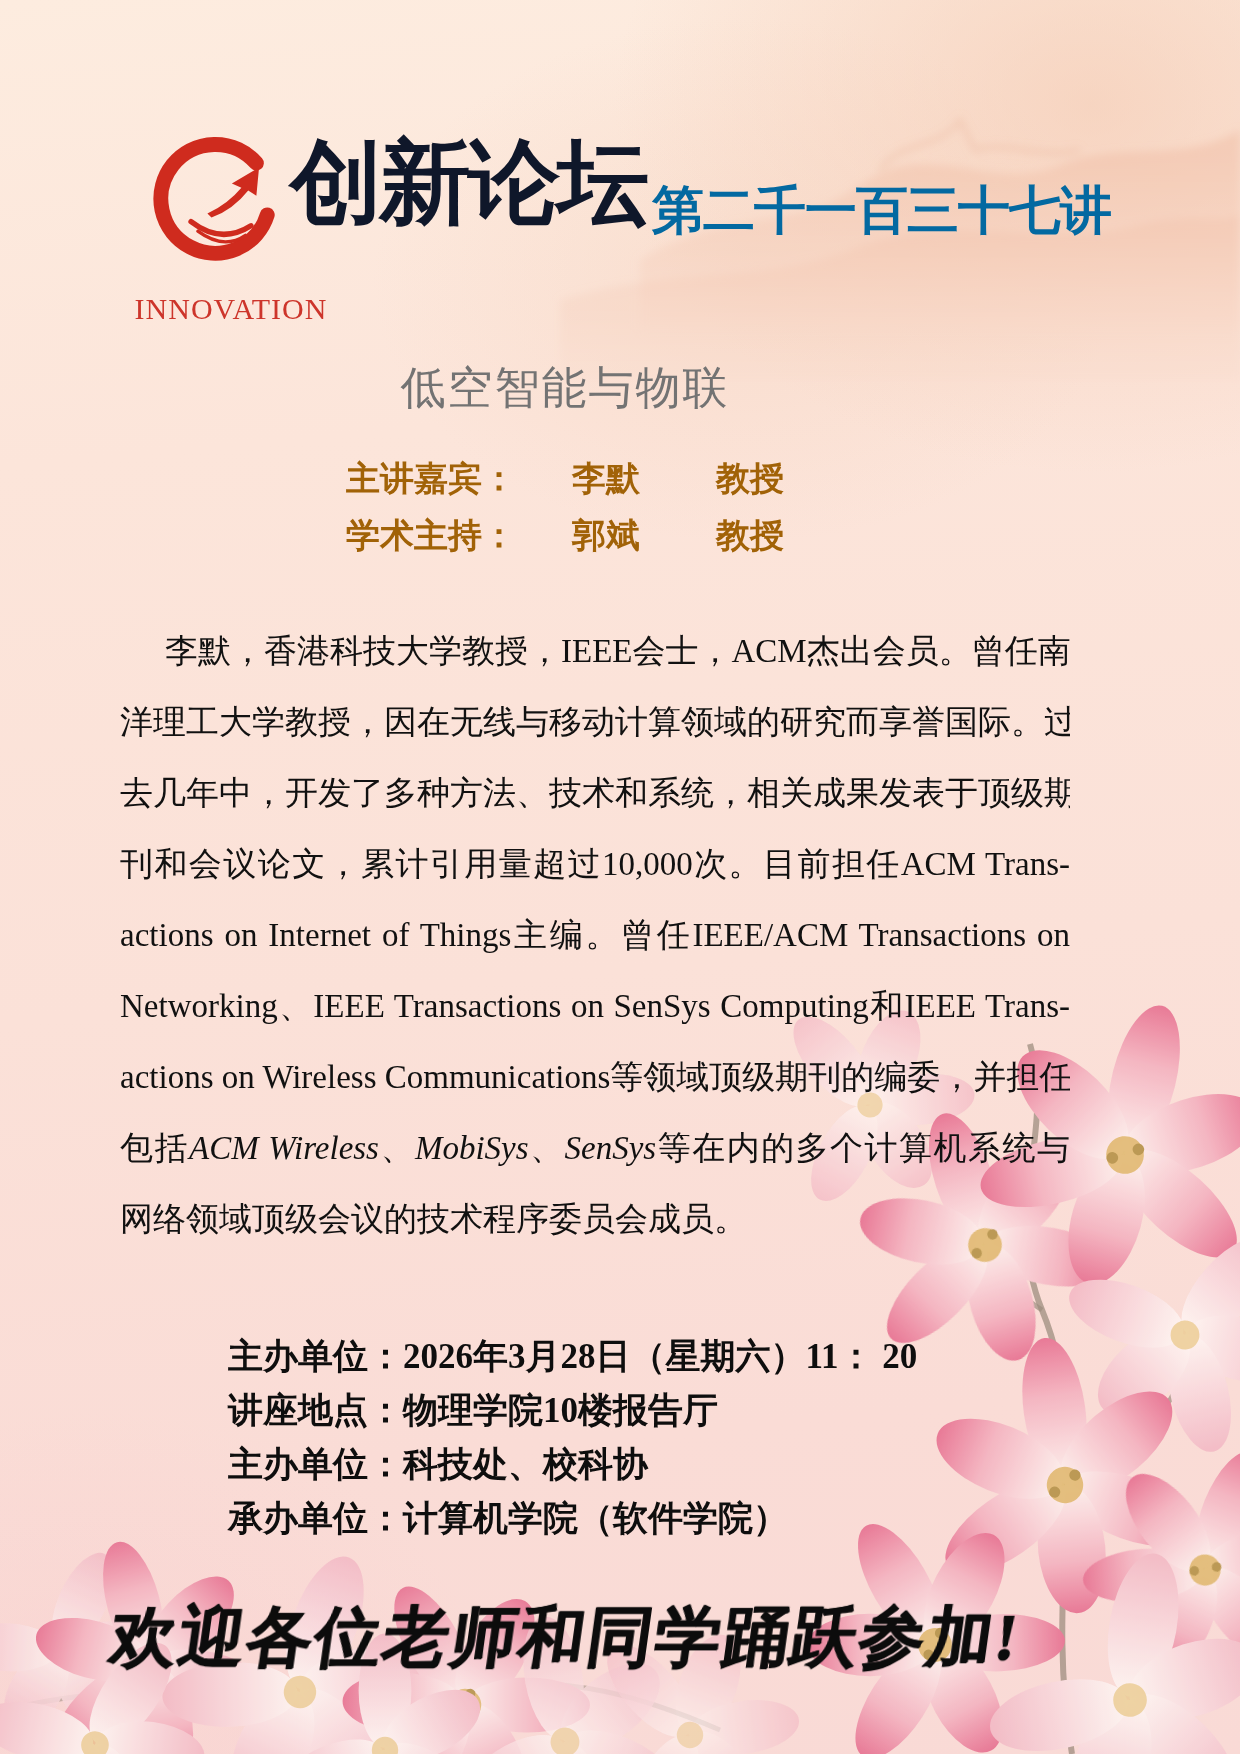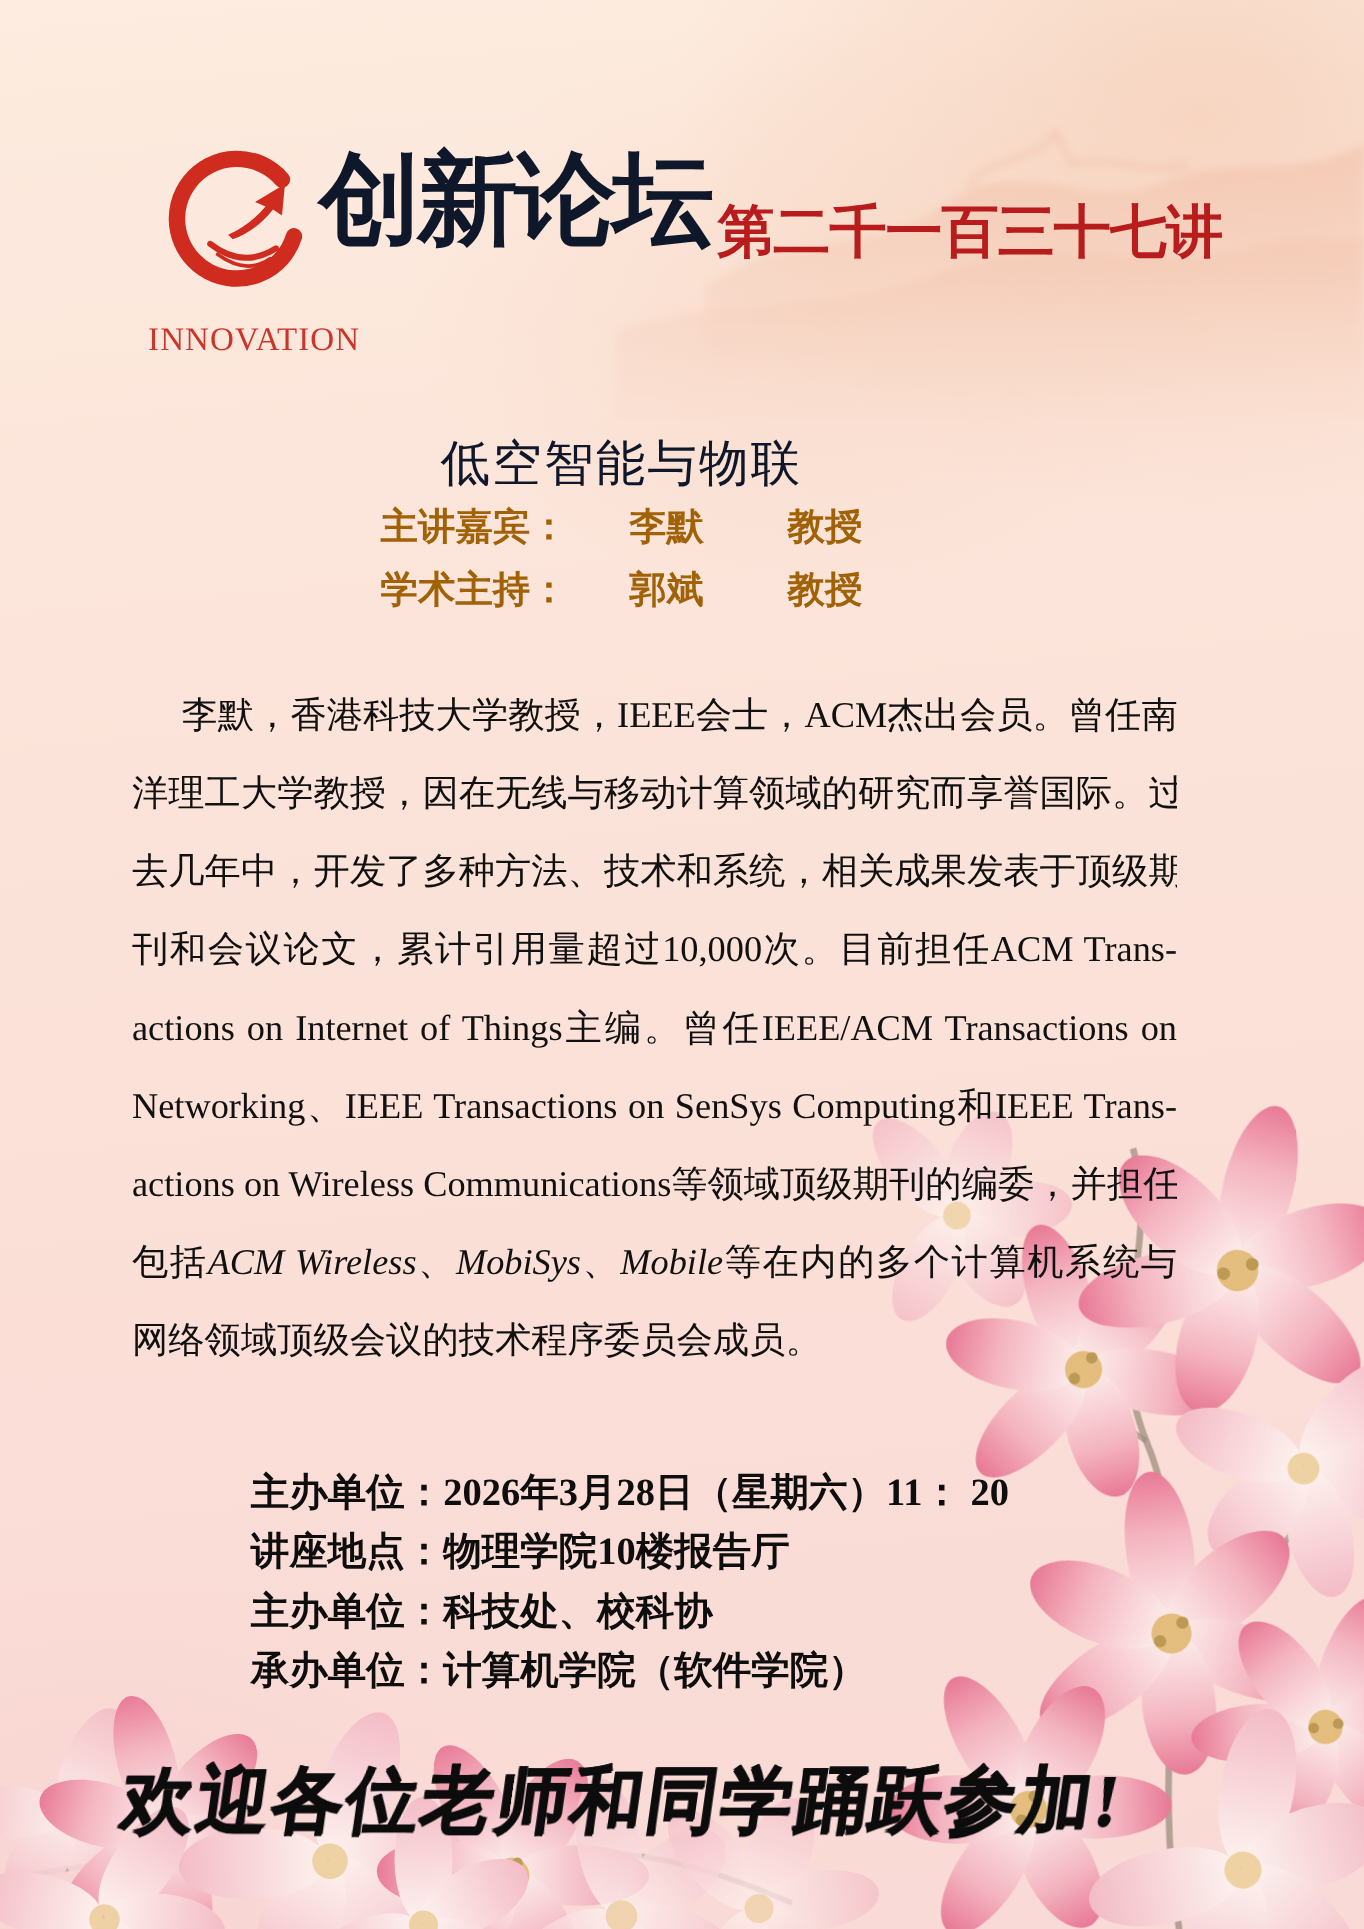--- a/index.html
+++ b/index.html
@@ -24,25 +24,25 @@
     font-size:30px;letter-spacing:1px;color:#cd352b;font-family:"Liberation Serif",serif;margin-top:24px;
   }
   .forum-title{
     position:absolute;left:290px;top:132px;
     font-family:"Liberation Sans","DejaVu Sans",sans-serif;font-weight:900;
     font-size:92px;letter-spacing:-3px;color:#0f172a;line-height:1.1;
   }
   .lecture-no{
     position:absolute;left:652px;top:176px;
     font-family:"Liberation Sans","DejaVu Sans",sans-serif;font-weight:bold;
-    font-size:52px;letter-spacing:-1px;color:#b91c1c;
+    font-size:52px;letter-spacing:-1px;color:#0369a1;
   }
   .main-title{
     position:absolute;left:0;top:358px;width:1130px;text-align:center;
-    font-size:45px;letter-spacing:2px;color:#0f172a;font-weight:500;margin-top:33px;
+    font-size:45px;letter-spacing:2px;color:#737373;font-weight:500;
   }
   .guest-line{position:absolute;width:1130px;text-align:center;font-size:34px;color:#a16207;font-weight:600;}
   .guest-line .gap1{display:inline-block;width:56px;}
   .guest-line .gap2{display:inline-block;width:76px;}
   .line-speaker{top:456px;}
   .line-host{top:513px;}
 
   
   .bio{position:absolute;left:80px;top:616px;width:990px;overflow:hidden;
        font-size:33px;color:#111;}
@@ -165,21 +165,21 @@
 </div>
 
 <div class="bio">
   <div class="bio-line first">李默，香港科技大学教授，IEEE会士，ACM杰出会员。曾任南</div>
   <div class="bio-line">洋理工大学教授，因在无线与移动计算领域的研究而享誉国际。过</div>
   <div class="bio-line">去几年中，开发了多种方法、技术和系统，相关成果发表于顶级期</div>
   <div class="bio-line">刊和会议论文，累计引用量超过10,000次。目前担任ACM Trans-</div>
   <div class="bio-line">actions on Internet of Things主编。曾任IEEE/ACM Transactions on</div>
   <div class="bio-line">Networking、IEEE Transactions on SenSys Computing和IEEE Trans-</div>
   <div class="bio-line">actions on Wireless Communications等领域顶级期刊的编委，并担任</div>
-  <div class="bio-line">包括<i>ACM Wireless</i>、<i>MobiSys</i>、<i>Mobile</i>等在内的多个计算机系统与</div>
+  <div class="bio-line">包括<i>ACM Wireless</i>、<i>MobiSys</i>、<i>SenSys</i>等在内的多个计算机系统与</div>
   <div class="bio-line last">网络领域顶级会议的技术程序委员会成员。</div>
 </div>
 
 <div class="details">
   <div class="detail-row"><span>主办单位：</span><span>2026年3月28日（星期六）11： 20</span></div>
   <div class="detail-row"><span>讲座地点：</span><span>物理学院10楼报告厅</span></div>
   <div class="detail-row"><span>主办单位：</span><span>科技处、校科协</span></div>
   <div class="detail-row"><span>承办单位：</span><span>计算机学院（软件学院）</span></div>
 </div>
 

